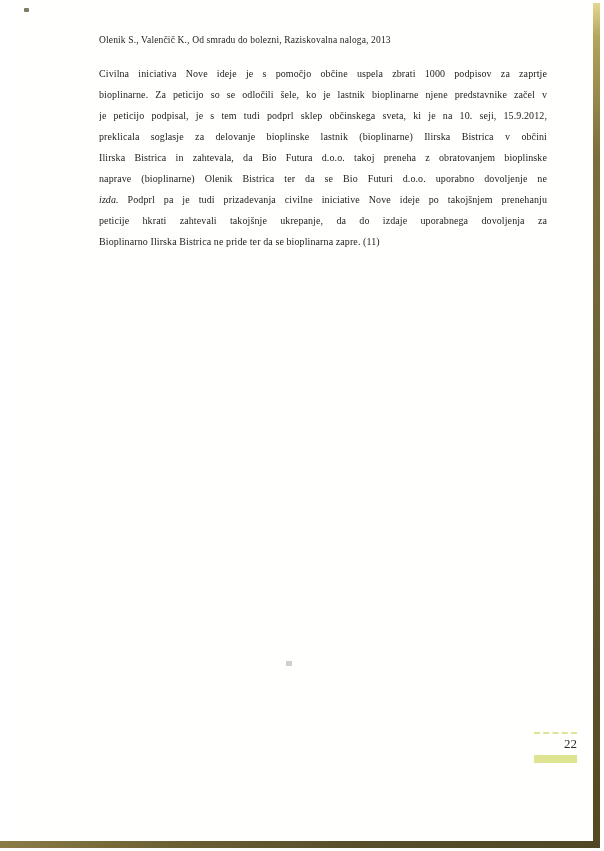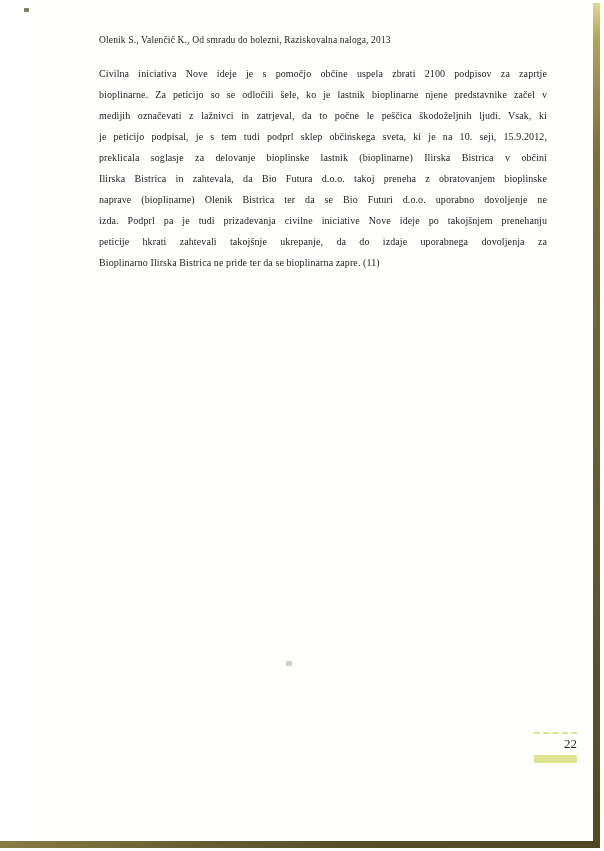--- a/index.html
+++ b/index.html
@@ -29,21 +29,21 @@
     width: 448px;
     font-size: 10px;
     color: var(--ink, #1c1c1c);
   }
   .line {
     line-height: 21px; height: 21px; overflow: hidden;
     text-align: justify; text-align-last: justify;
     letter-spacing: 0.1px;
   }
   .line.last { text-align: left; text-align-last: left; }
-  .italic { }
+  .italic { font-style: italic; }
   .pagenum {
     position: absolute; left: 513px; top: 732px;
     width: 43px; text-align: center;
   }
   .pagenum-rule {
     height: 0; border-top: 2px dashed var(--highlight, #dfe492);
     margin-bottom: 1px;
   }
   .pagenum-value {
     font-size: 13px; line-height: 18px; color: #2b2b2b; text-align: right;
@@ -79,23 +79,22 @@
 </head>
 <body>
 
 <div class="page">
 
   <div class="speck-topleft"></div>
 
   <div class="running-header">Olenik S., Valenčič K., Od smradu do bolezni, Raziskovalna naloga, 2013</div>
 
   <div class="paragraph">
-    <div class="line">Civilna iniciativa Nove ideje je s pomočjo občine uspela zbrati 2100 podpisov za zaprtje</div>
+    <div class="line">Civilna iniciativa Nove ideje je s pomočjo občine uspela zbrati 1000 podpisov za zaprtje</div>
     <div class="line">bioplinarne. Za peticijo so se odločili šele, ko je lastnik bioplinarne njene predstavnike začel v</div>
-    <div class="line">medijih označevati z lažnivci in zatrjeval, da to počne le peščica škodoželjnih ljudi. Vsak, ki</div>
     <div class="line">je peticijo podpisal, je s tem tudi podprl sklep občinskega sveta, ki je na 10. seji, 15.9.2012,</div>
     <div class="line">preklicala soglasje za delovanje bioplinske lastnik (bioplinarne) Ilirska Bistrica v občini</div>
     <div class="line">Ilirska Bistrica in zahtevala, da Bio Futura d.o.o. takoj preneha z obratovanjem bioplinske</div>
     <div class="line">naprave (bioplinarne) Olenik Bistrica ter da se Bio Futuri d.o.o. uporabno dovoljenje ne</div>
     <div class="line"><span class="italic">izda.</span> <span>Podprl pa je tudi prizadevanja civilne iniciative Nove ideje po takojšnjem prenehanju</span></div>
     <div class="line">peticije hkrati zahtevali takojšnje ukrepanje, da do izdaje uporabnega dovoljenja za</div>
     <div class="line last">Bioplinarno Ilirska Bistrica ne pride ter da se bioplinarna zapre. (11)</div>
   </div>
 
   <div class="speck-mid"></div>

